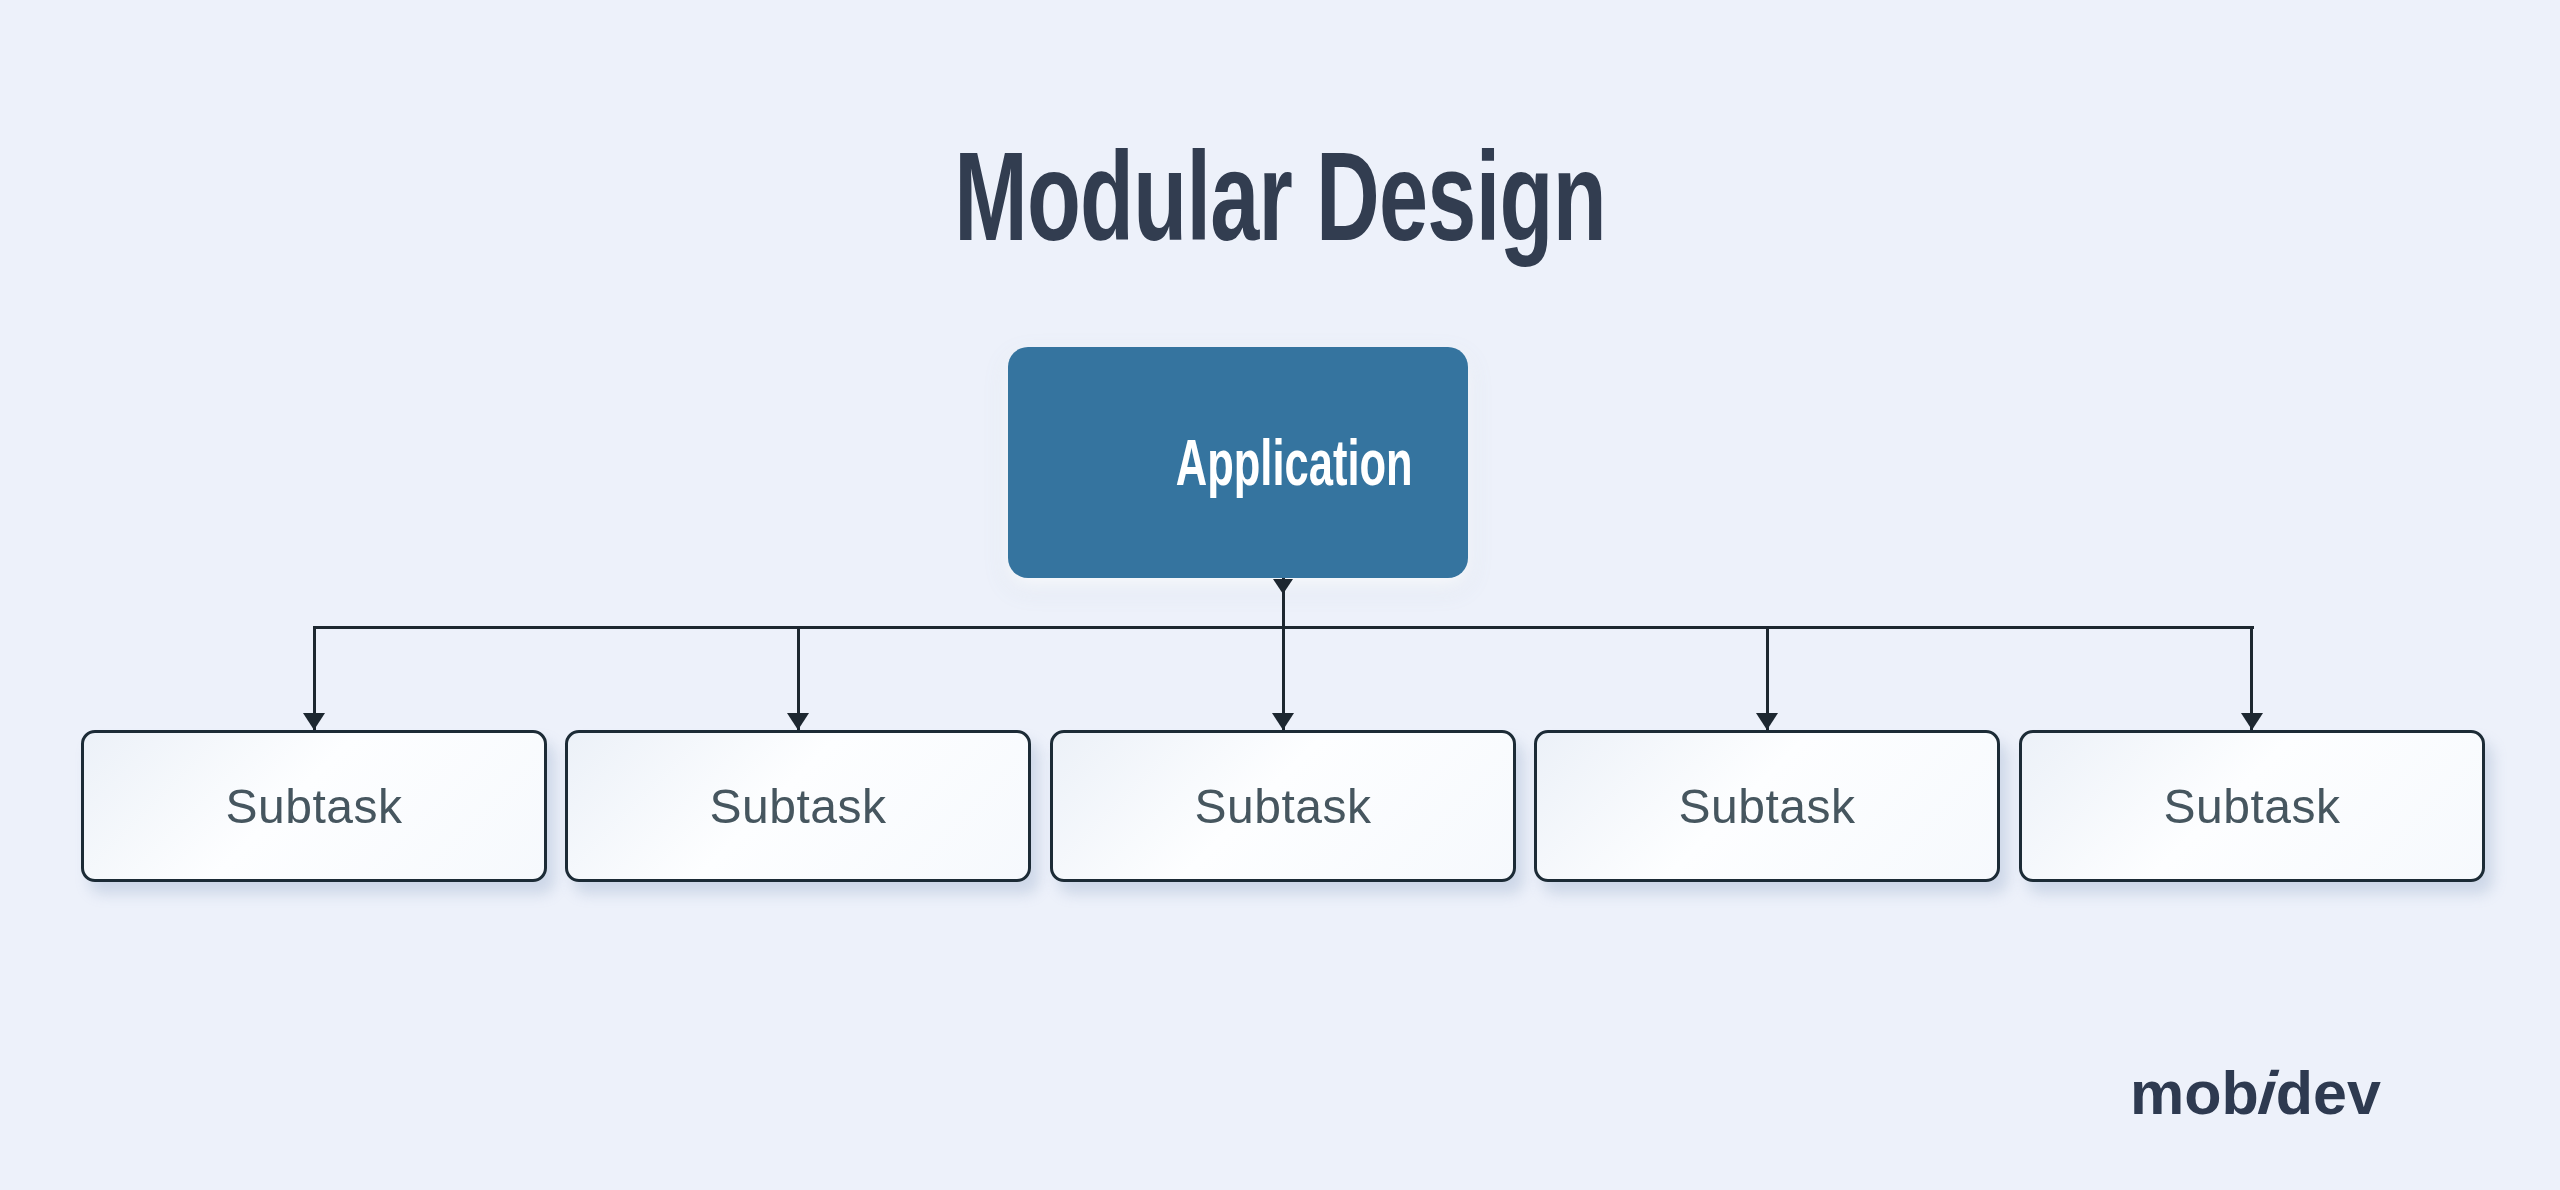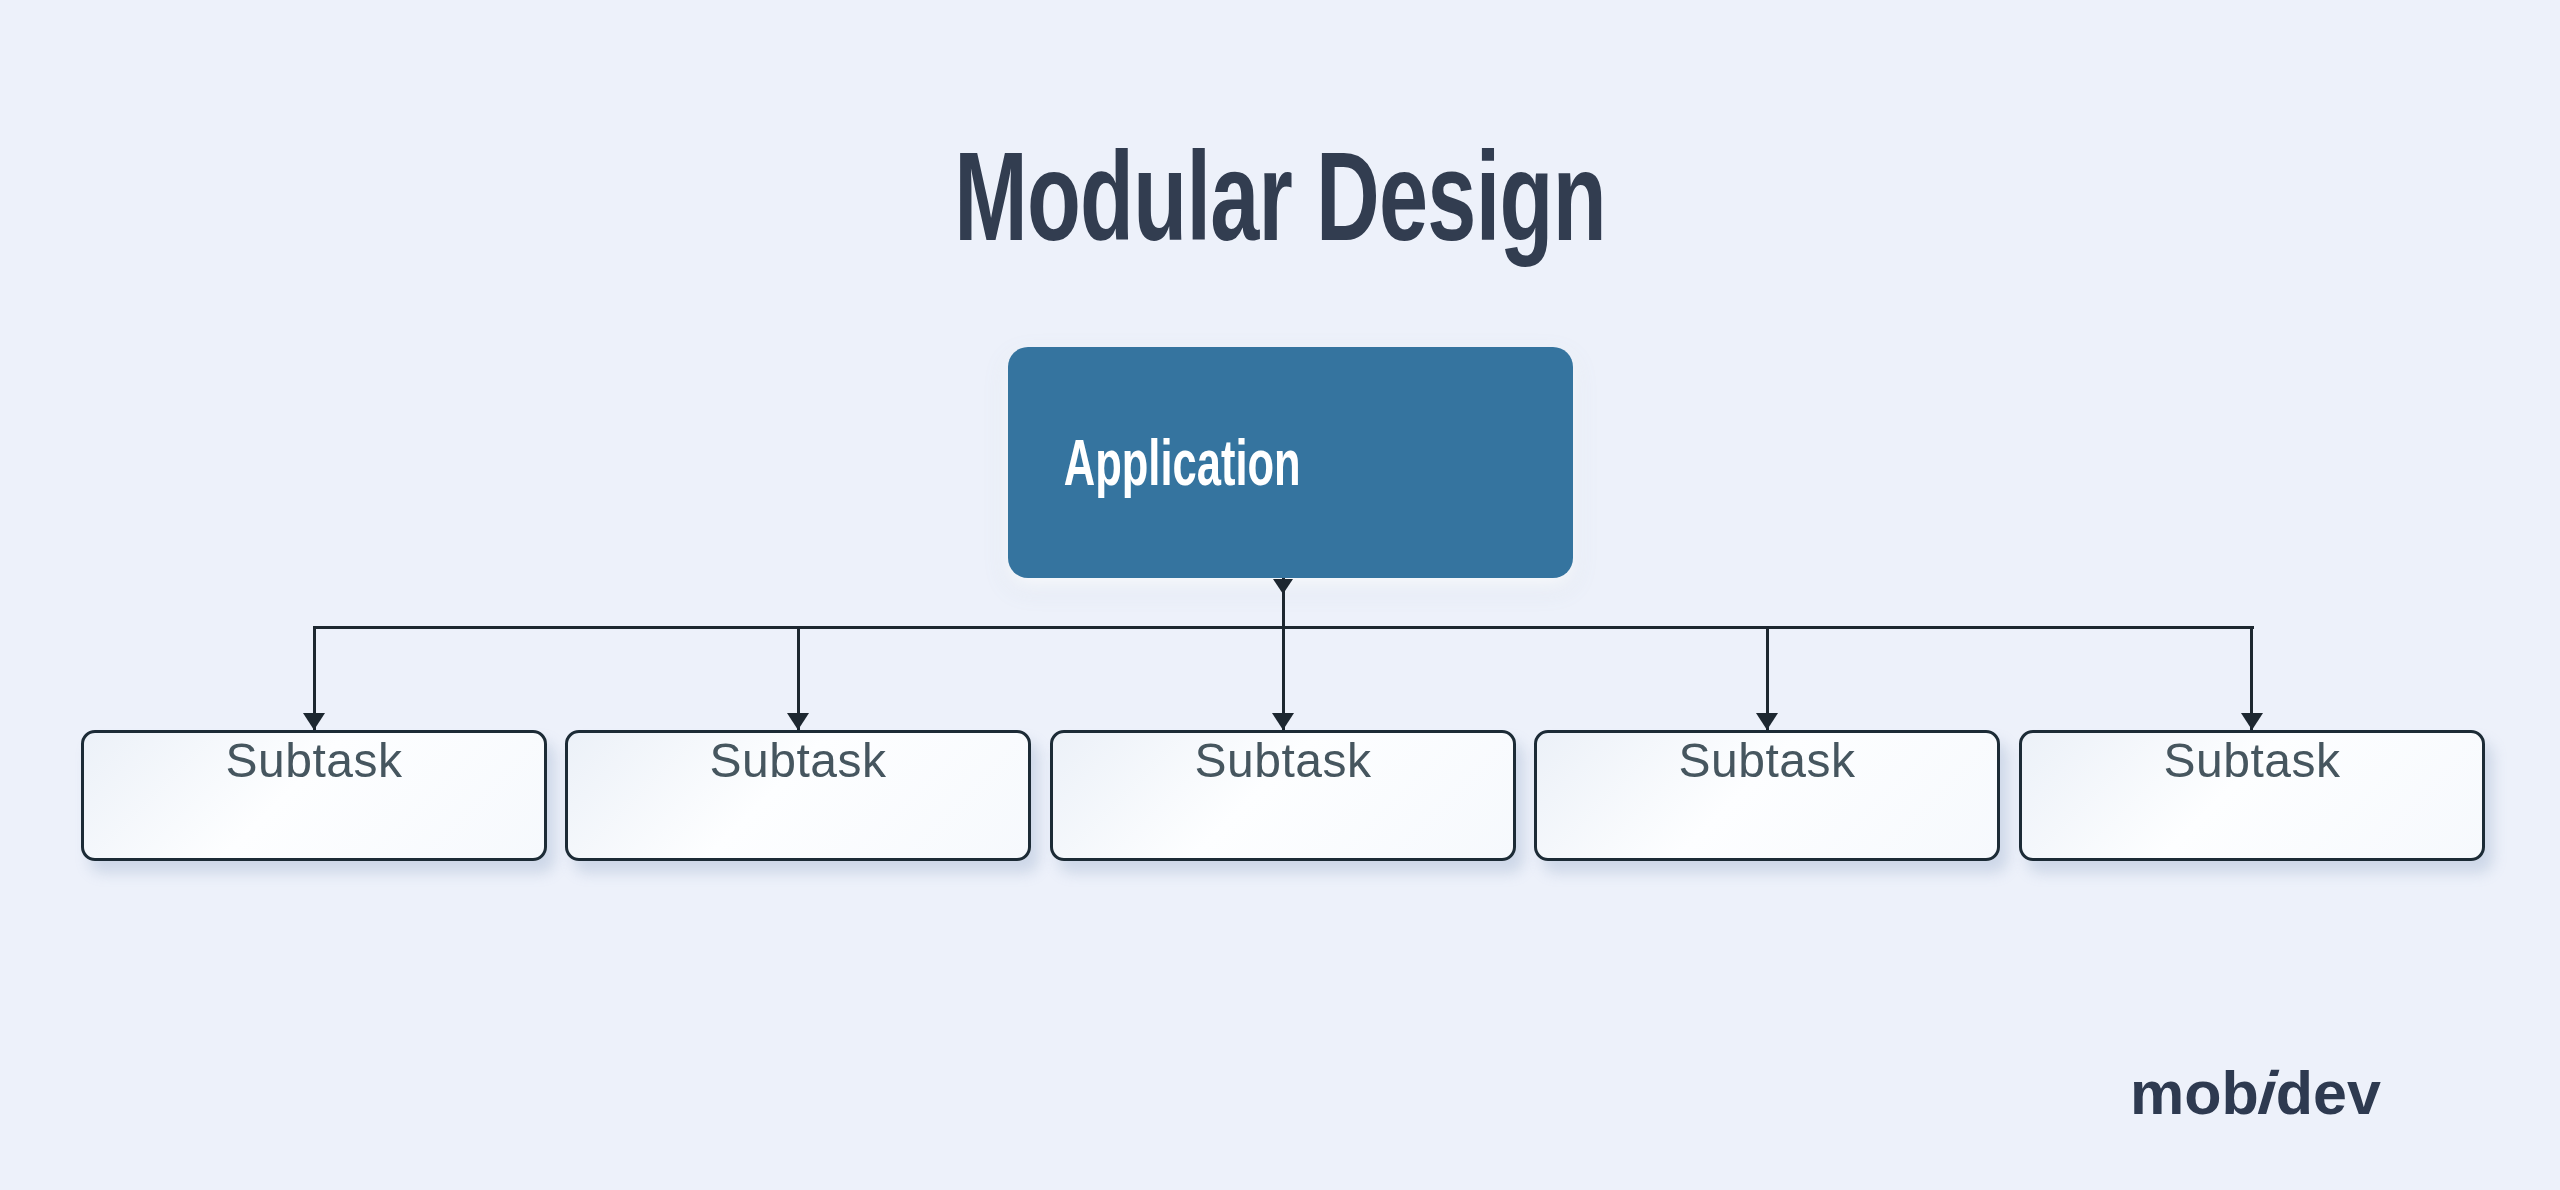--- a/index.html
+++ b/index.html
@@ -33,27 +33,27 @@
     transform-origin: 50% 50%;
     letter-spacing: -1px;
     white-space: nowrap;
   }
 
   
   .app-node {
     position: absolute;
     left: 1008px;
     top: 347px;
-    width: 565px;
+    width: 460px;
     height: 231px;
     background: #35749f;
     border-radius: 20px;
     display: flex;
     align-items: center;
-    justify-content: flex-start;
+    justify-content: flex-end;
     box-shadow: 0 8px 20px rgba(255, 255, 255, 0.85), 0 10px 24px rgba(130, 155, 190, 0.18);
   }
   .app-node .label {
     color: #ffffff;
     font-weight: bold;
     font-size: 64px;
     transform: scaleX(0.68);
     transform-origin: 50% 50%;
     white-space: nowrap;
   }
@@ -89,26 +89,27 @@
     border-left-width: 10px;
     border-right-width: 10px;
     border-top-width: 15px;
   }
 
   
   .subtask-node {
     position: absolute;
     top: 730px;
     width: 466px;
-    height: 131px;
+    height: 152px;
     box-sizing: border-box;
     border: 3px solid #1c2b36;
     border-radius: 14px;
     background: linear-gradient(135deg, #ecf1f8 0%, #fdfeff 45%, #f6f9fd 100%);
     display: flex;
+    align-items: center;
     justify-content: center;
     box-shadow: 8px 12px 14px rgba(125, 150, 185, 0.28);
   }
   .subtask-node.s1 { left: 81px;   }
   .subtask-node.s2 { left: 565px;  }
   .subtask-node.s3 { left: 1050px; }
   .subtask-node.s4 { left: 1534px; }
   .subtask-node.s5 { left: 2019px; }
   .subtask-node .label {
     color: #46565f;

